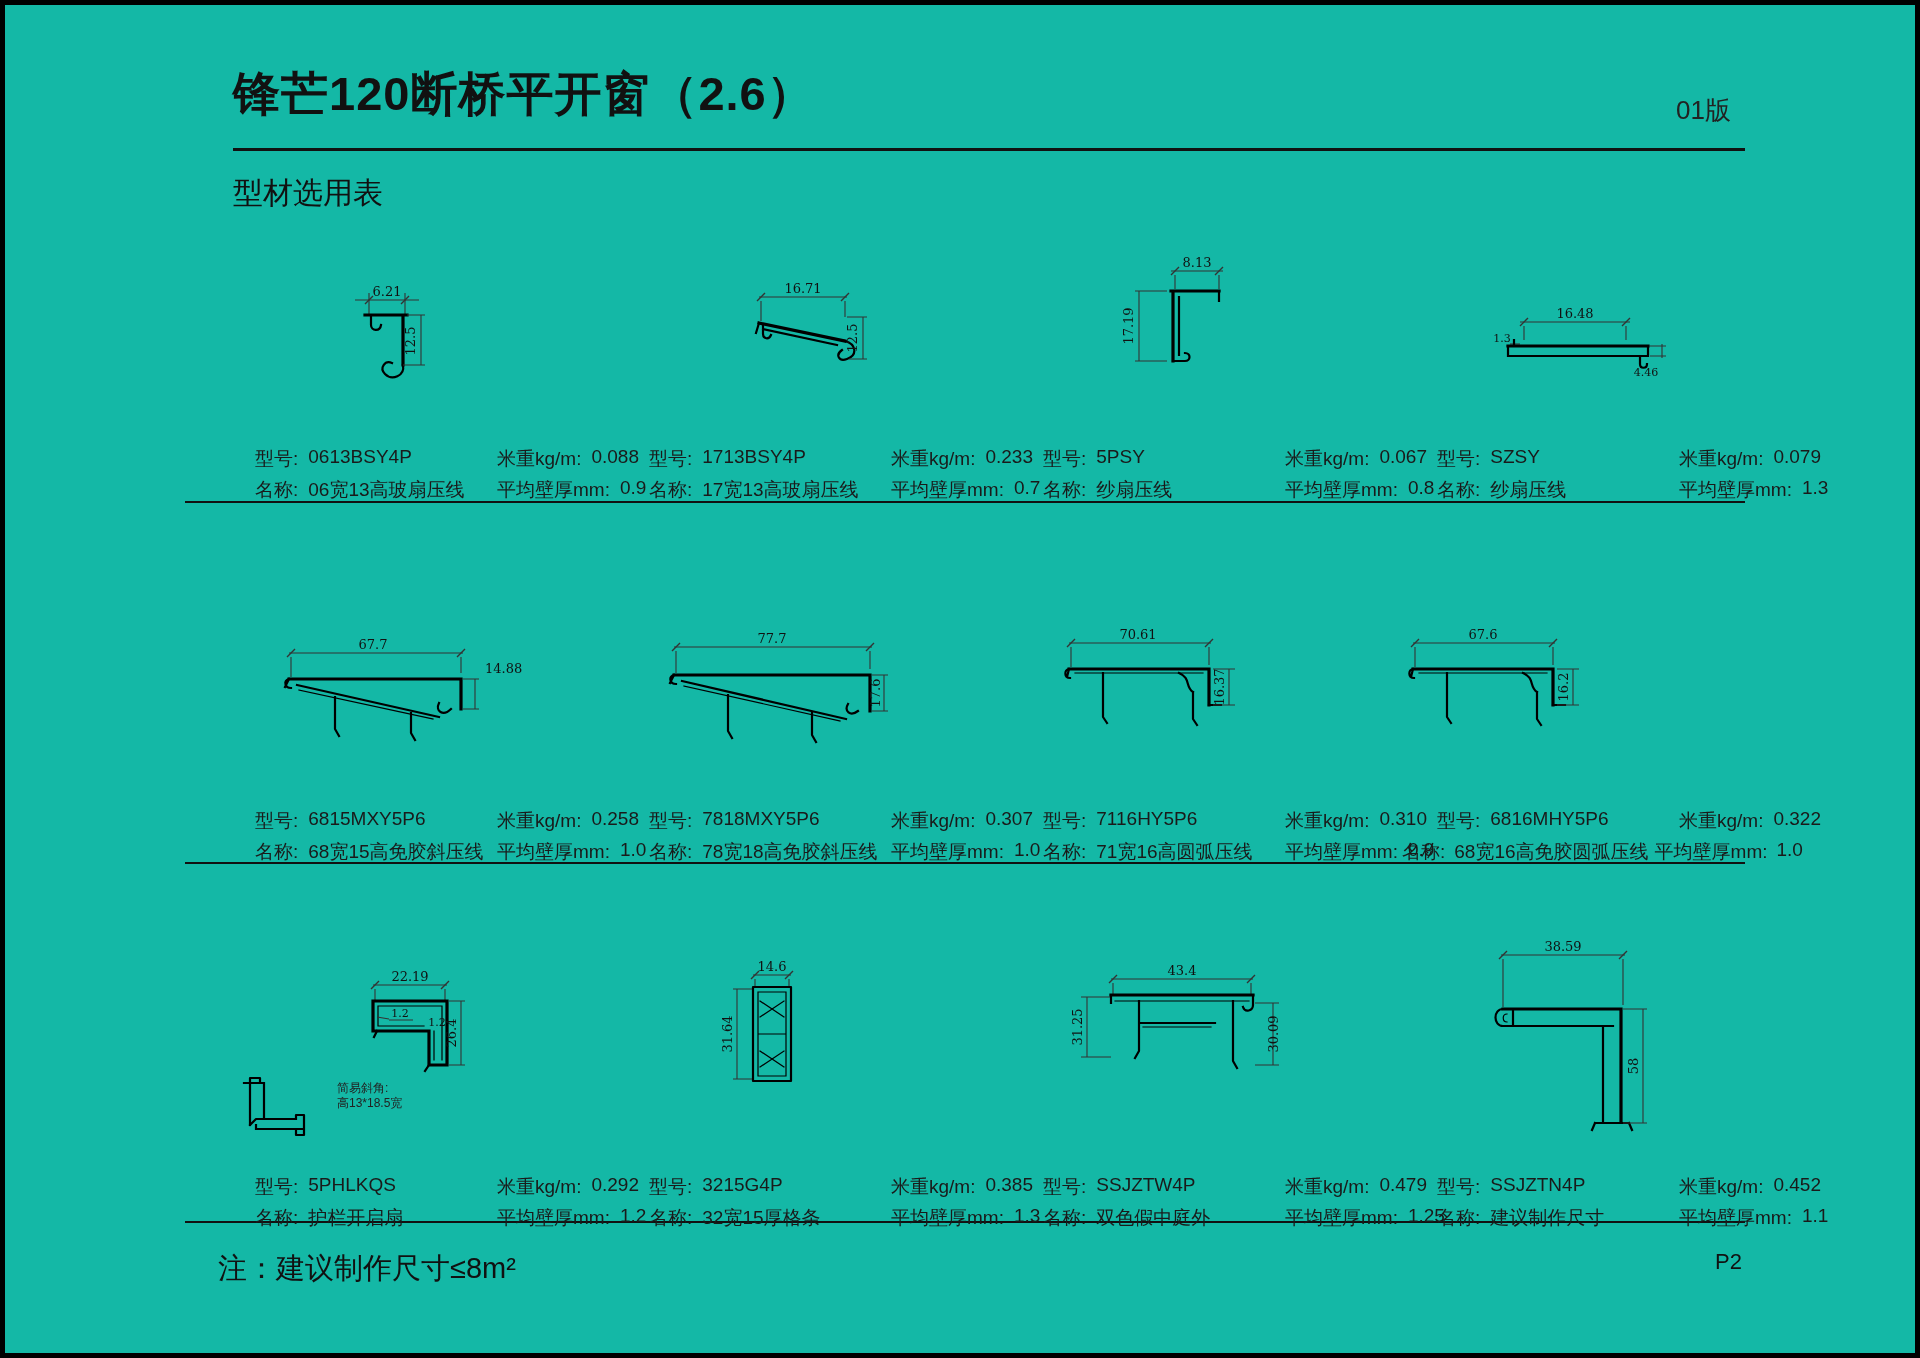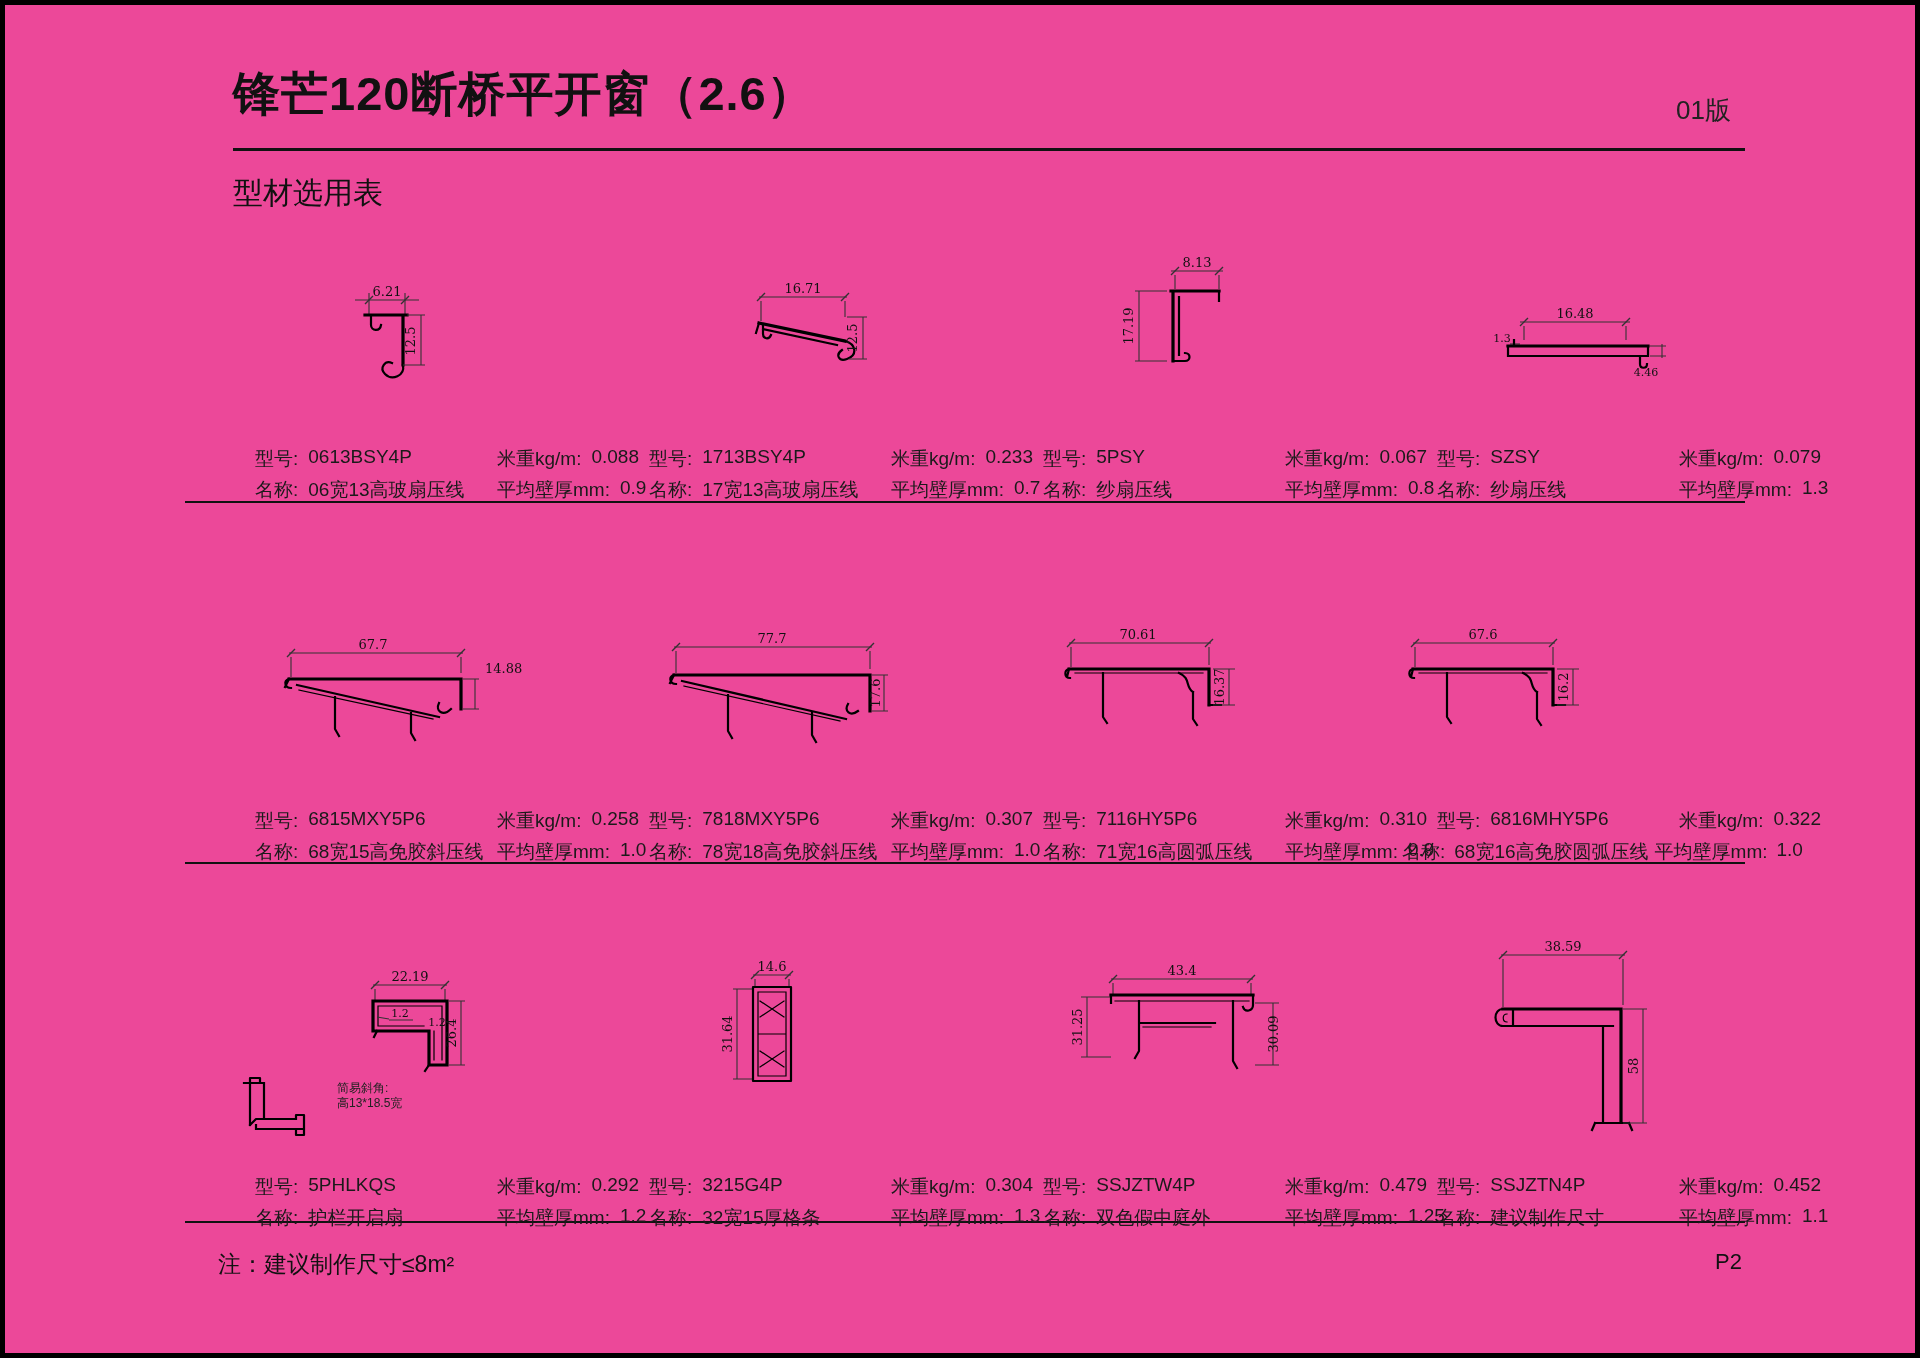--- a/index.html
+++ b/index.html
@@ -1,26 +1,26 @@
 <!DOCTYPE html>
 <html><head>
 <meta charset="utf-8">
 <style>
   html,body{margin:0;padding:0;background:#888;}
   .sheet{
-    position:relative;width:1920px;height:1358px;background:#ec4899;
+    position:relative;width:1920px;height:1358px;background:#14b8a6;
     border:5px solid #000;box-sizing:border-box;overflow:hidden;
     font-family:"Liberation Sans",sans-serif;color:#1a1a1a;
   }
   .abs{position:absolute;}
   .title{font-size:47px;font-weight:700;letter-spacing:1px;color:#111;}
   .version{font-size:26px;color:#222;}
   .subtitle{font-size:30px;font-weight:500;color:#111;}
   .rule{position:absolute;background:#111;}
-  .note{font-size:23px;color:#111;}
+  .note{font-size:29px;color:#111;}
   .pagenum{font-size:22px;color:#111;}
 
   .specs{position:absolute;width:352px;font-size:19px;font-weight:500;}
   .sl{display:flex;height:31px;align-items:center;white-space:nowrap;}
   .pair{display:flex;gap:10px;width:207px;flex:none;margin-left:35px;}
   .pair.r{width:auto;}
   .lab{color:#1a1a1a;}
   .val{color:#1a1a1a;}
 
   svg.draw{position:absolute;overflow:visible;}
@@ -393,21 +393,21 @@
       </div>
   </div>
   <div class="specs" style="left:609px;top:1166px;">
     <div class="sl">
         <span class="pair">
           <span class="lab">型号:</span>
           <span class="val">3215G4P</span>
         </span>
         <span class="pair r">
           <span class="lab">米重kg/m:</span>
-          <span class="val">0.304</span>
+          <span class="val">0.385</span>
         </span>
       </div>
     <div class="sl">
         <span class="pair">
           <span class="lab">名称:</span>
           <span class="val">32宽15厚格条</span>
         </span>
         <span class="pair r">
           <span class="lab">平均壁厚mm:</span>
           <span class="val">1.3</span>

